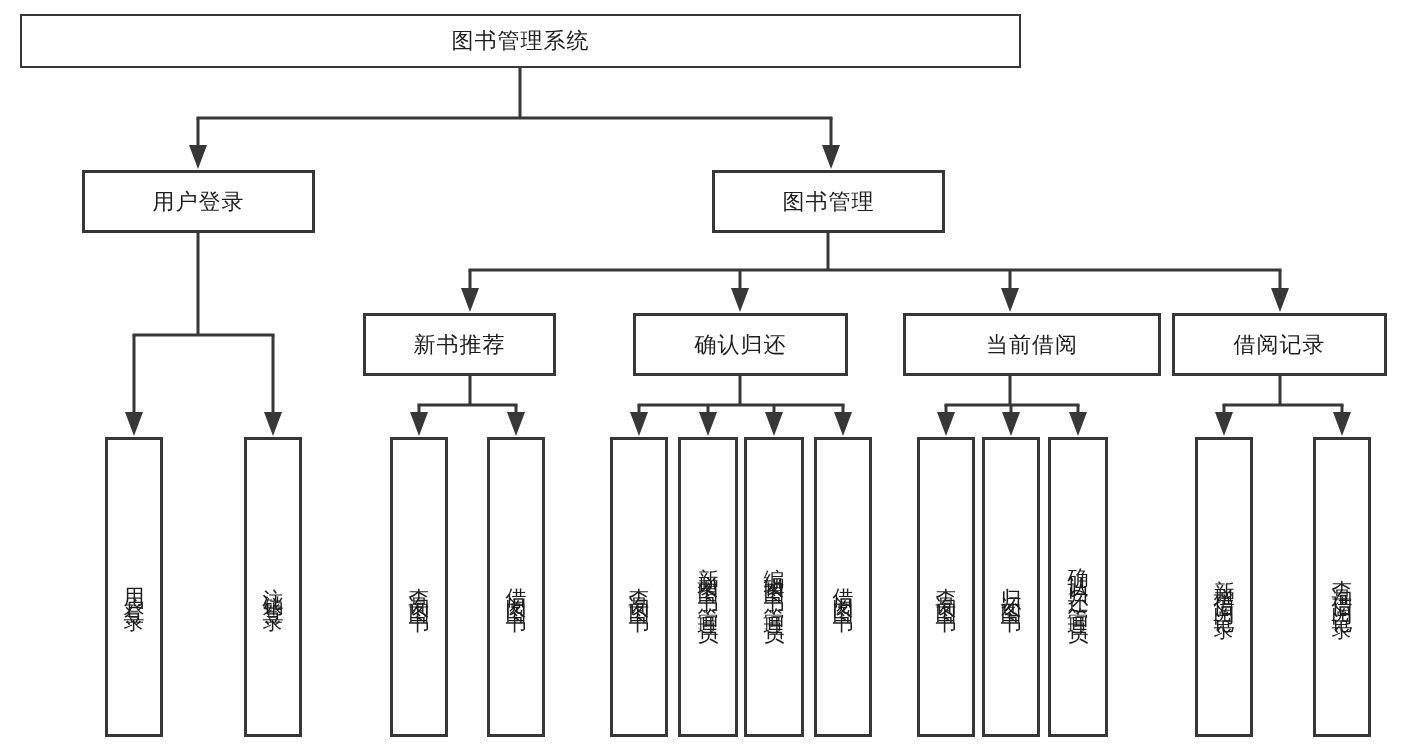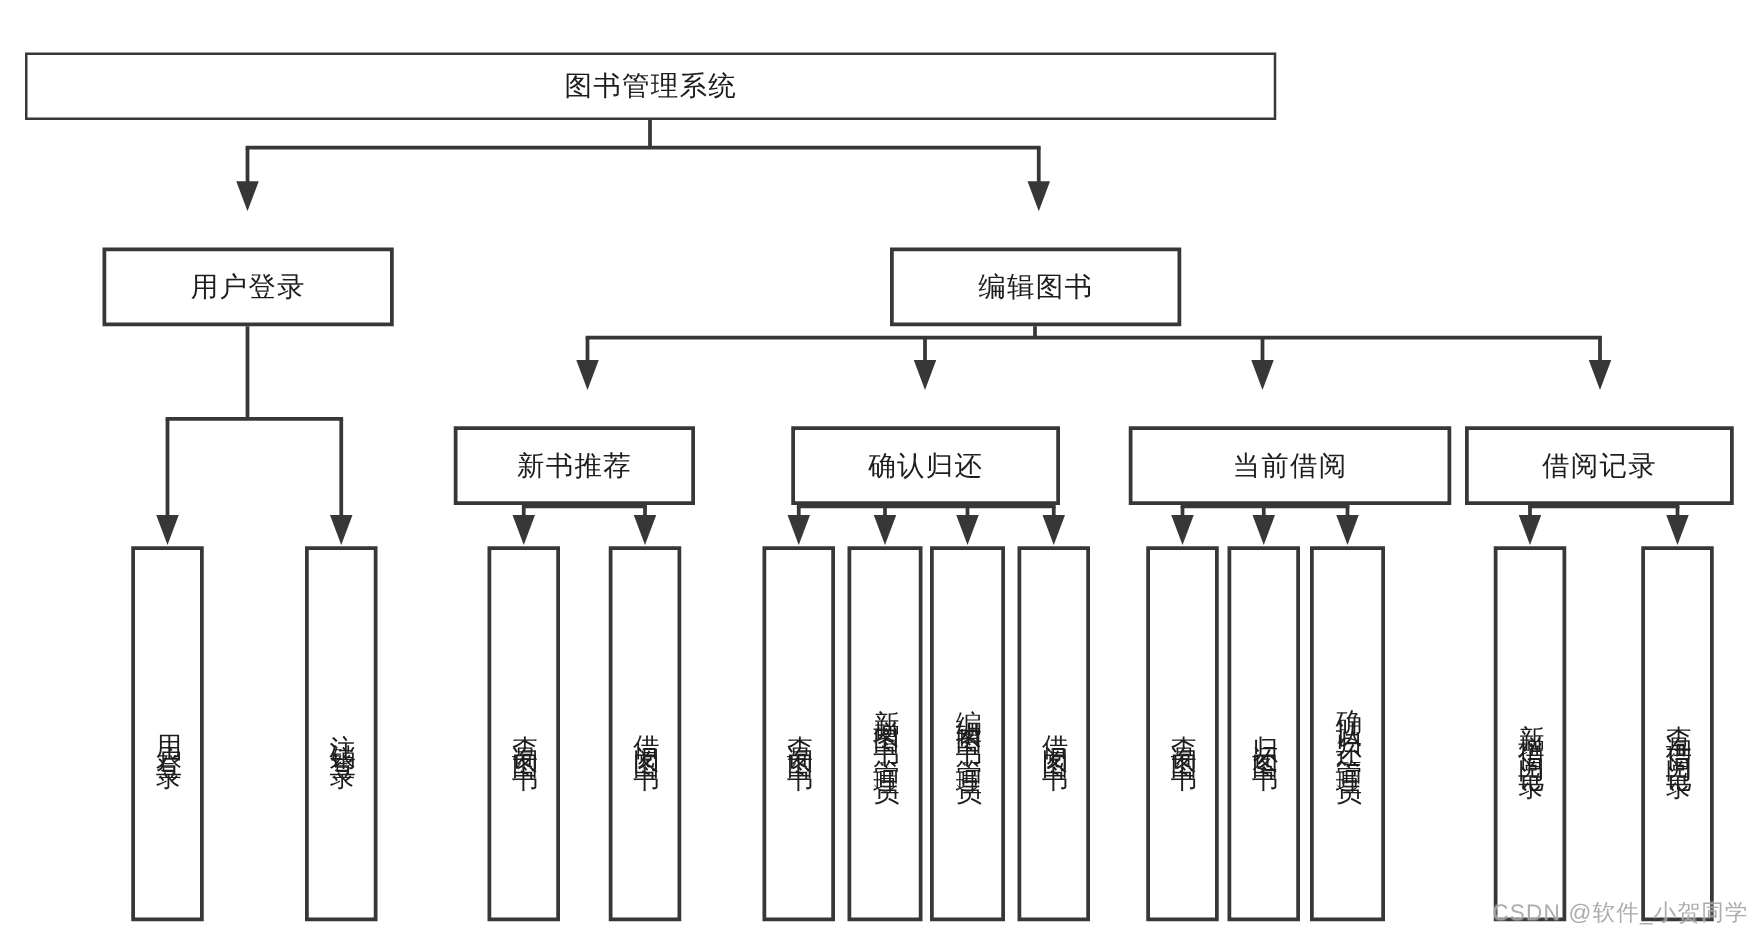--- a/index.html
+++ b/index.html
@@ -24,21 +24,20 @@
     color: #1d1d1d;
     display: flex;
     align-items: center;
     justify-content: center;
     text-align: center;
   }
   .hbox {
     font-size: 22px;
     letter-spacing: 1px;
     white-space: nowrap;
-    margin-top: 28px;
   }
   .root {
     border-width: 2px;
   }
   .vbox {
     font-size: 21px;
     writing-mode: vertical-rl;
     text-orientation: mixed;
     letter-spacing: 8px;
     line-height: 1.15;
@@ -109,33 +108,32 @@
       <line x1="1280" y1="376" x2="1280" y2="405" stroke="#373737" stroke-width="3"></line>
       <line x1="1222.5" y1="405" x2="1343.5" y2="405" stroke="#373737" stroke-width="3"></line>
       <line x1="1224" y1="405" x2="1224" y2="418" stroke="#373737" stroke-width="3"></line>
       <polygon points="1215,412 1233,412 1224,436" fill="#373737"></polygon>
       <line x1="1342" y1="405" x2="1342" y2="418" stroke="#373737" stroke-width="3"></line>
       <polygon points="1333,412 1351,412 1342,436" fill="#373737"></polygon>
     </svg>
   <div id="nodes">
       <div class="node hbox root" style="left: 20px; top: 14px; width: 1001px; height: 54px;">图书管理系统</div>
       <div class="node hbox" style="left: 82px; top: 170px; width: 233px; height: 63px;">用户登录</div>
-      <div class="node hbox" style="left: 712px; top: 170px; width: 233px; height: 63px;">编辑图书</div>
+      <div class="node hbox" style="left: 712px; top: 170px; width: 233px; height: 63px;">图书管理</div>
       <div class="node hbox" style="left: 363px; top: 313px; width: 193px; height: 63px;">新书推荐</div>
       <div class="node hbox" style="left: 633px; top: 313px; width: 215px; height: 63px;">确认归还</div>
       <div class="node hbox" style="left: 903px; top: 313px; width: 258px; height: 63px; text-align: right;">当前借阅</div>
       <div class="node hbox" style="left: 1172px; top: 313px; width: 215px; height: 63px;">借阅记录</div>
       <div class="node vbox" style="left: 105px; top: 437px; width: 58px; height: 300px;">用户登录</div>
       <div class="node vbox" style="left: 244px; top: 437px; width: 58px; height: 300px;">注销登录</div>
       <div class="node vbox" style="left: 390px; top: 437px; width: 58px; height: 300px;">查询图书</div>
       <div class="node vbox" style="left: 487px; top: 437px; width: 58px; height: 300px;">借阅图书</div>
       <div class="node vbox" style="left: 610px; top: 437px; width: 58px; height: 300px;">查询图书</div>
       <div class="node vbox" style="left: 678px; top: 437px; width: 60px; height: 300px;">新增图书（管理员）</div>
       <div class="node vbox" style="left: 744px; top: 437px; width: 60px; height: 300px;">编辑图书（管理员）</div>
       <div class="node vbox" style="left: 814px; top: 437px; width: 58px; height: 300px;">借阅图书</div>
       <div class="node vbox" style="left: 917px; top: 437px; width: 58px; height: 300px;">查询图书</div>
       <div class="node vbox" style="left: 982px; top: 437px; width: 58px; height: 300px;">归还图书</div>
       <div class="node vbox" style="left: 1048px; top: 437px; width: 60px; height: 300px;">确认归还（管理员）</div>
       <div class="node vbox" style="left: 1195px; top: 437px; width: 58px; height: 300px;">新增借阅记录</div>
       <div class="node vbox" style="left: 1313px; top: 437px; width: 58px; height: 300px;">查询借阅记录</div>
     </div>
-  <div class="watermark">CSDN @软件_小贺同学</div>
 </div>
 
 </body></html>

